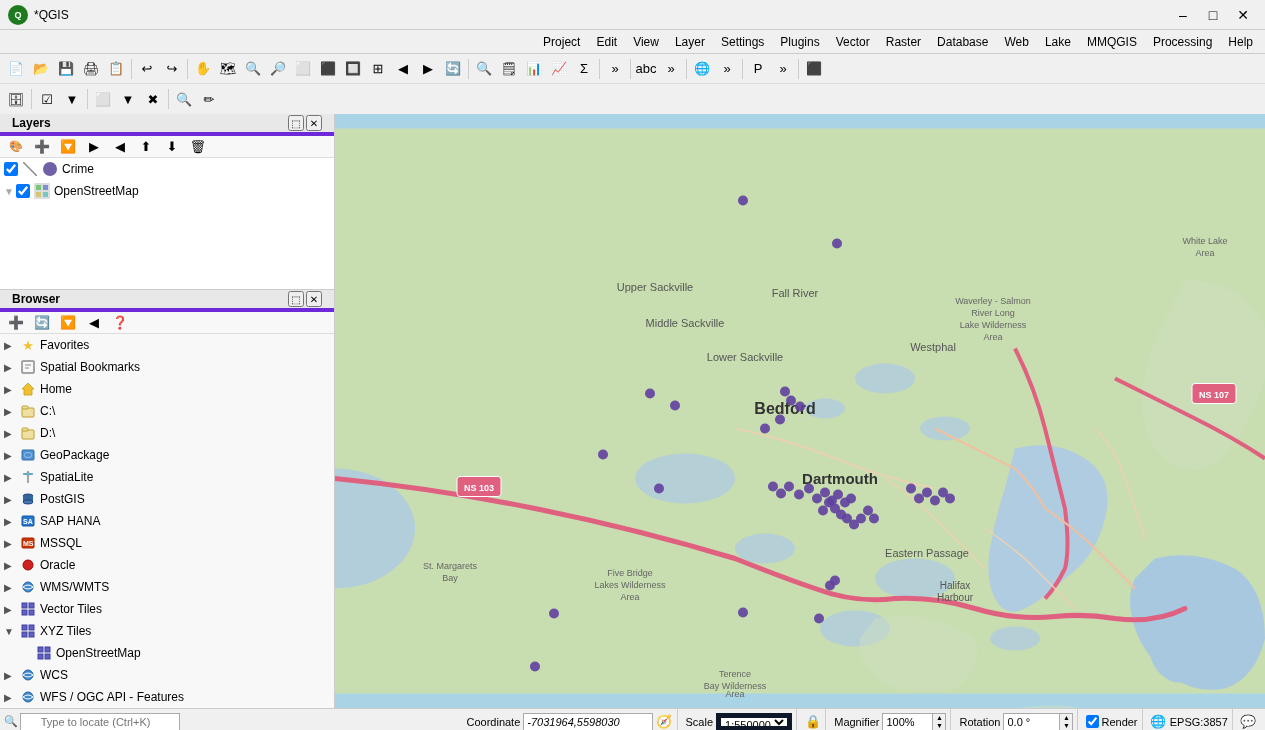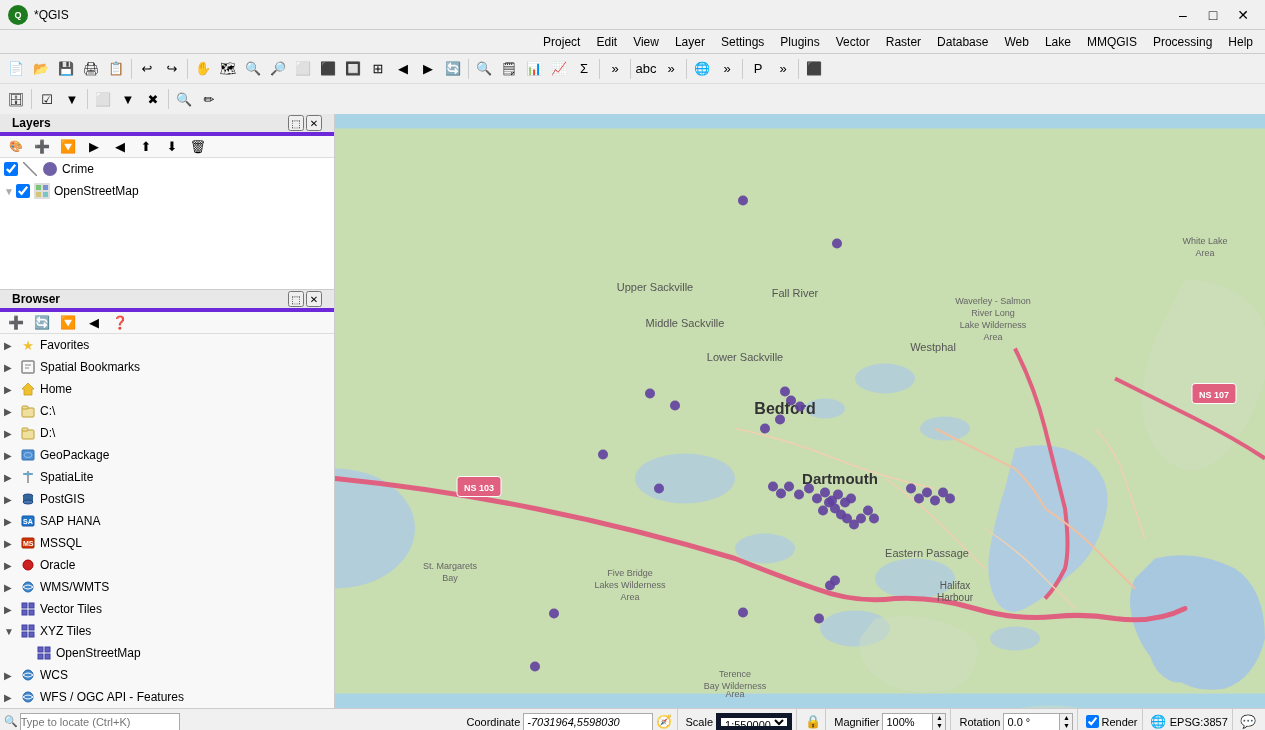--- a/index.html
+++ b/index.html
@@ -726,21 +726,21 @@
       <circle cx="200" cy="538" r="5" fill="#6040a0" opacity="0.9"></circle>
       <circle cx="219" cy="485" r="5" fill="#6040a0" opacity="0.9"></circle>
     </svg>
   </div>
 </div>
 
 <div class="status-bar">
 
   <div class="status-search">
     <span style="font-size:11px">🔍</span>
-    <input type="text" style="width: 160px; height: 18px; border: 1px solid rgb(170, 170, 170); padding: 1px 0; font-size: 11px;" placeholder="Type to locate (Ctrl+K)">
+    <input type="text" style="width: 160px; height: 18px; border: 1px solid rgb(170, 170, 170); padding: 1px 20px; font-size: 11px;" placeholder="Type to locate (Ctrl+K)">
   </div>
 
   <div class="status-item">
     <span>Coordinate</span>
     <input type="text" class="status-input" value="-7031964,5598030" style="width: 130px; font-style: italic;">
     <span style="font-size:13px">🧭</span>
   </div>
 
   <div class="status-item">
     <span>Scale</span>

